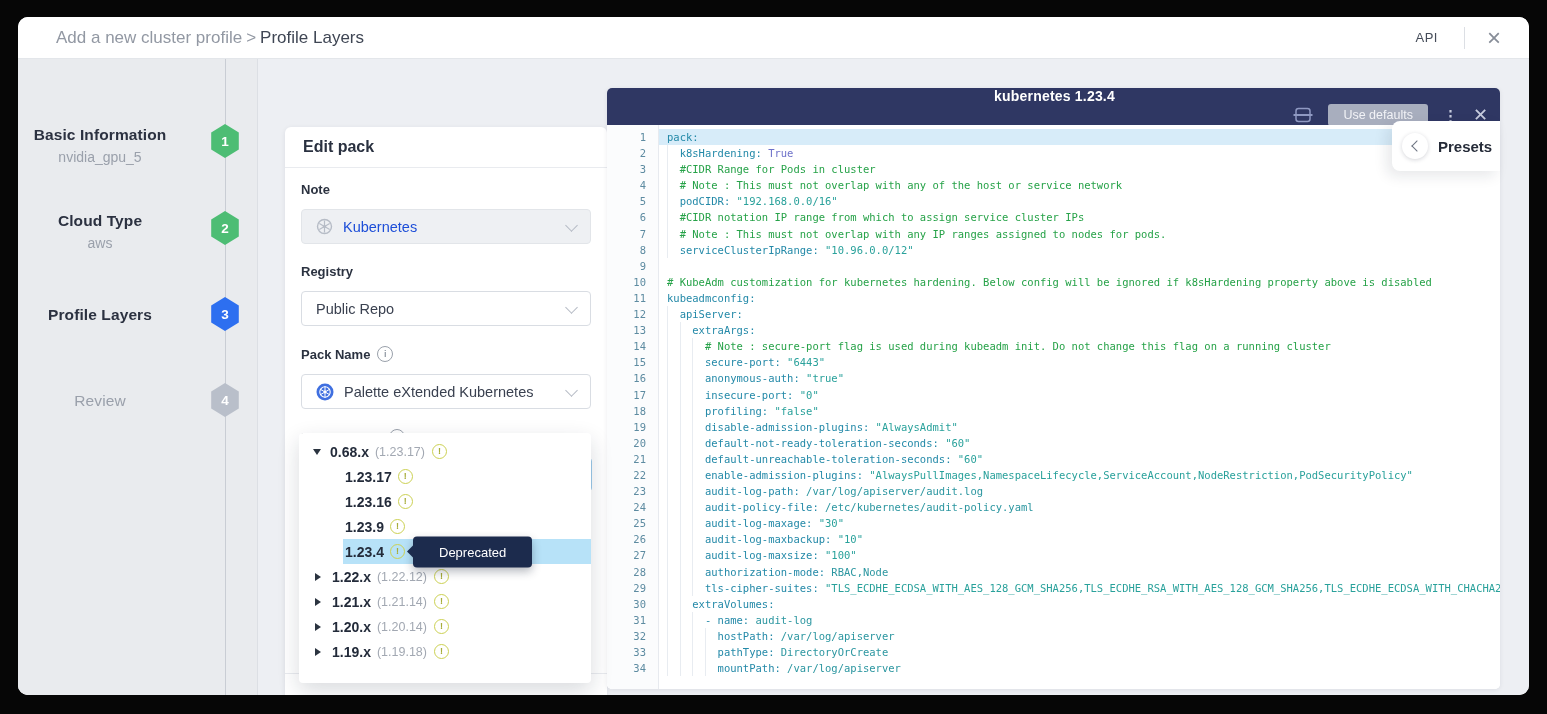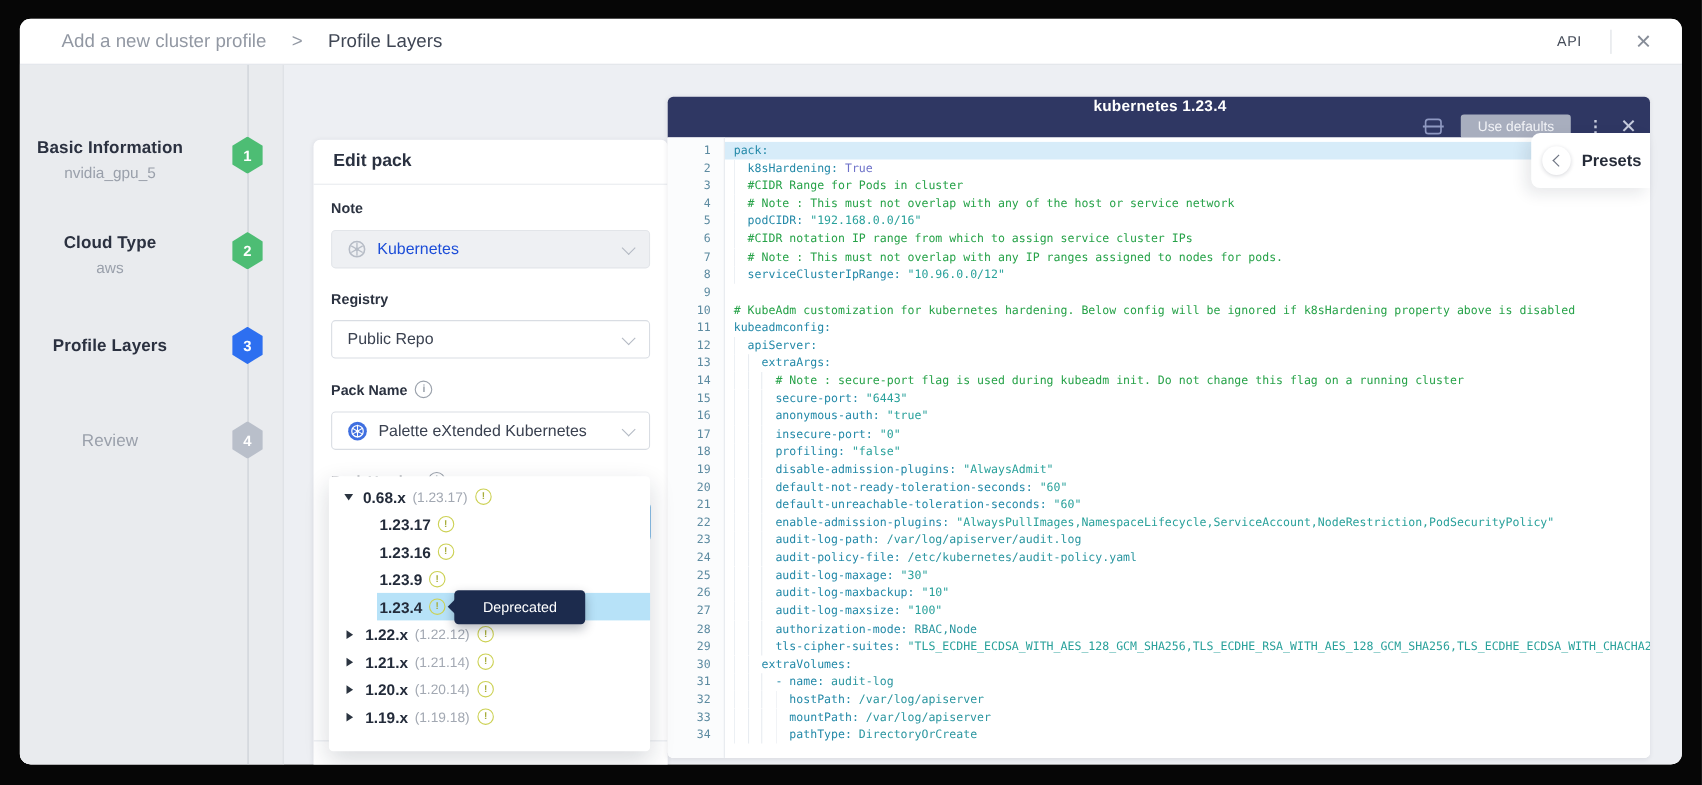--- a/index.html
+++ b/index.html
@@ -1,20 +1,20 @@
 <!DOCTYPE html>
 <html><head>
 <meta charset="utf-8">
 <style>
   html,body{margin:0;padding:0;background:#060606;}
   body{width:1547px;height:714px;position:relative;font-family:"Liberation Sans",sans-serif;-webkit-font-smoothing:antialiased;}
   .window{position:absolute;left:18px;top:17px;width:1511px;height:678px;background:#fff;border-radius:10px;overflow:hidden;}
   
   .topbar{position:absolute;left:0;top:0;right:0;height:41px;background:#fff;display:flex;align-items:center;}
-  .breadcrumb{margin-left:38px;font-size:17px;color:#9298a3;display:flex;gap:23px;align-items:center;justify-content:flex-end;}
+  .breadcrumb{margin-left:38px;font-size:17px;color:#9298a3;display:flex;gap:4px;align-items:center;justify-content:flex-end;}
   .breadcrumb .current{color:#3f4654;font-weight:500;}
   .topbar-right{margin-left:auto;display:flex;align-items:center;gap:0;}
   .api-link{font-size:13px;color:#454c59;letter-spacing:.5px;padding:0 26px;cursor:pointer;}
   .topbar-divider{width:1px;height:22px;background:#dcdfe4;}
   .win-close{font-size:24px;color:#878d98;font-weight:300;padding:0 28px 0 22px;cursor:pointer;line-height:1;}
   
   .content{position:absolute;left:0;top:41px;right:0;bottom:0;background:#edeff3;border-top:1px solid #e3e6ea;}
   .sidebar{position:absolute;left:0;top:0;bottom:0;width:239px;background:#e9ebee;border-right:1px solid #dcdfe4;}
   .stepper-line{position:absolute;left:207px;top:0;bottom:0;width:1px;background:#c9cdd4;}
   .step-label{position:absolute;left:0;width:164px;text-align:center;}
@@ -321,22 +321,22 @@
             <div class="code-line"><span class="ig">  </span><span class="ig">  </span><span class="ig">  </span><span></span><span class="tk-key">audit-log-path:</span><span class="tk-val"> /var/log/apiserver/audit.log</span></div>
             <div class="code-line"><span class="ig">  </span><span class="ig">  </span><span class="ig">  </span><span></span><span class="tk-key">audit-policy-file:</span><span class="tk-val"> /etc/kubernetes/audit-policy.yaml</span></div>
             <div class="code-line"><span class="ig">  </span><span class="ig">  </span><span class="ig">  </span><span></span><span class="tk-key">audit-log-maxage:</span><span class="tk-str"> "30"</span></div>
             <div class="code-line"><span class="ig">  </span><span class="ig">  </span><span class="ig">  </span><span></span><span class="tk-key">audit-log-maxbackup:</span><span class="tk-str"> "10"</span></div>
             <div class="code-line"><span class="ig">  </span><span class="ig">  </span><span class="ig">  </span><span></span><span class="tk-key">audit-log-maxsize:</span><span class="tk-str"> "100"</span></div>
             <div class="code-line"><span class="ig">  </span><span class="ig">  </span><span class="ig">  </span><span></span><span class="tk-key">authorization-mode:</span><span class="tk-val"> RBAC,Node</span></div>
             <div class="code-line"><span class="ig">  </span><span class="ig">  </span><span class="ig">  </span><span></span><span class="tk-key">tls-cipher-suites:</span><span class="tk-str"> "TLS_ECDHE_ECDSA_WITH_AES_128_GCM_SHA256,TLS_ECDHE_RSA_WITH_AES_128_GCM_SHA256,TLS_ECDHE_ECDSA_WITH_CHACHA20_POLY1305"</span></div>
             <div class="code-line"><span class="ig">  </span><span class="ig">  </span><span></span><span class="tk-key">extraVolumes:</span></div>
             <div class="code-line"><span class="ig">  </span><span class="ig">  </span><span class="ig">  </span><span></span><span class="tk-key">- name:</span><span class="tk-val"> audit-log</span></div>
             <div class="code-line"><span class="ig">  </span><span class="ig">  </span><span class="ig">  </span><span class="ig">  </span><span></span><span class="tk-key">hostPath:</span><span class="tk-val"> /var/log/apiserver</span></div>
+            <div class="code-line"><span class="ig">  </span><span class="ig">  </span><span class="ig">  </span><span class="ig">  </span><span></span><span class="tk-key">pathType:</span><span class="tk-val"> DirectoryOrCreate</span></div>
             <div class="code-line"><span class="ig">  </span><span class="ig">  </span><span class="ig">  </span><span class="ig">  </span><span></span><span class="tk-key">mountPath:</span><span class="tk-val"> /var/log/apiserver</span></div>
-            <div class="code-line"><span class="ig">  </span><span class="ig">  </span><span class="ig">  </span><span class="ig">  </span><span></span><span class="tk-key">pathType:</span><span class="tk-val"> DirectoryOrCreate</span></div>
           </div>
       </div>
     </div>
 
     <div class="presets">
       <span class="presets-chev-btn">
           <span class="presets-chev"></span>
         </span>
       <span class="presets-title">Presets</span>
     </div>

